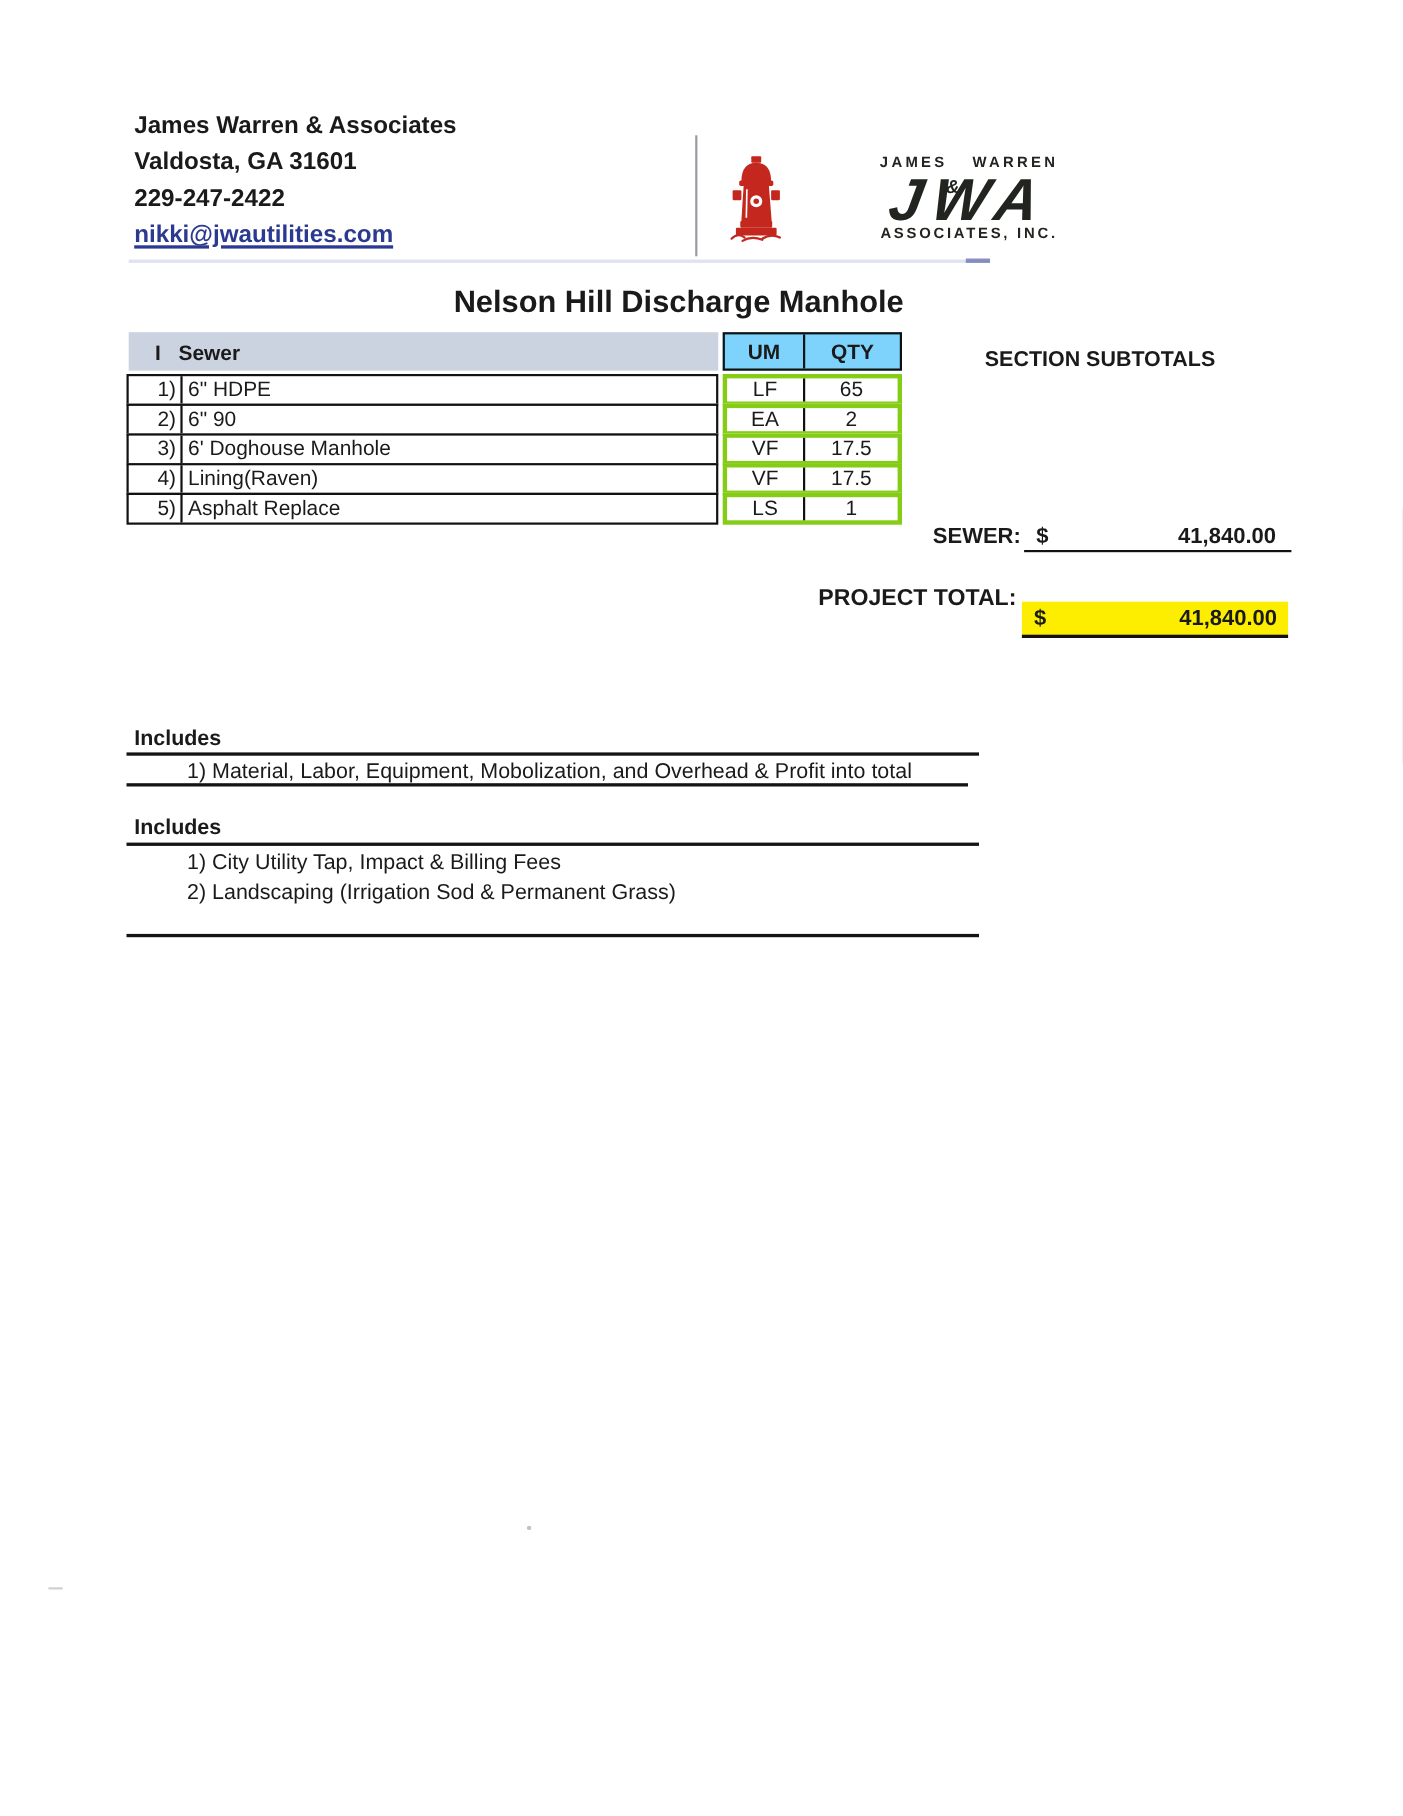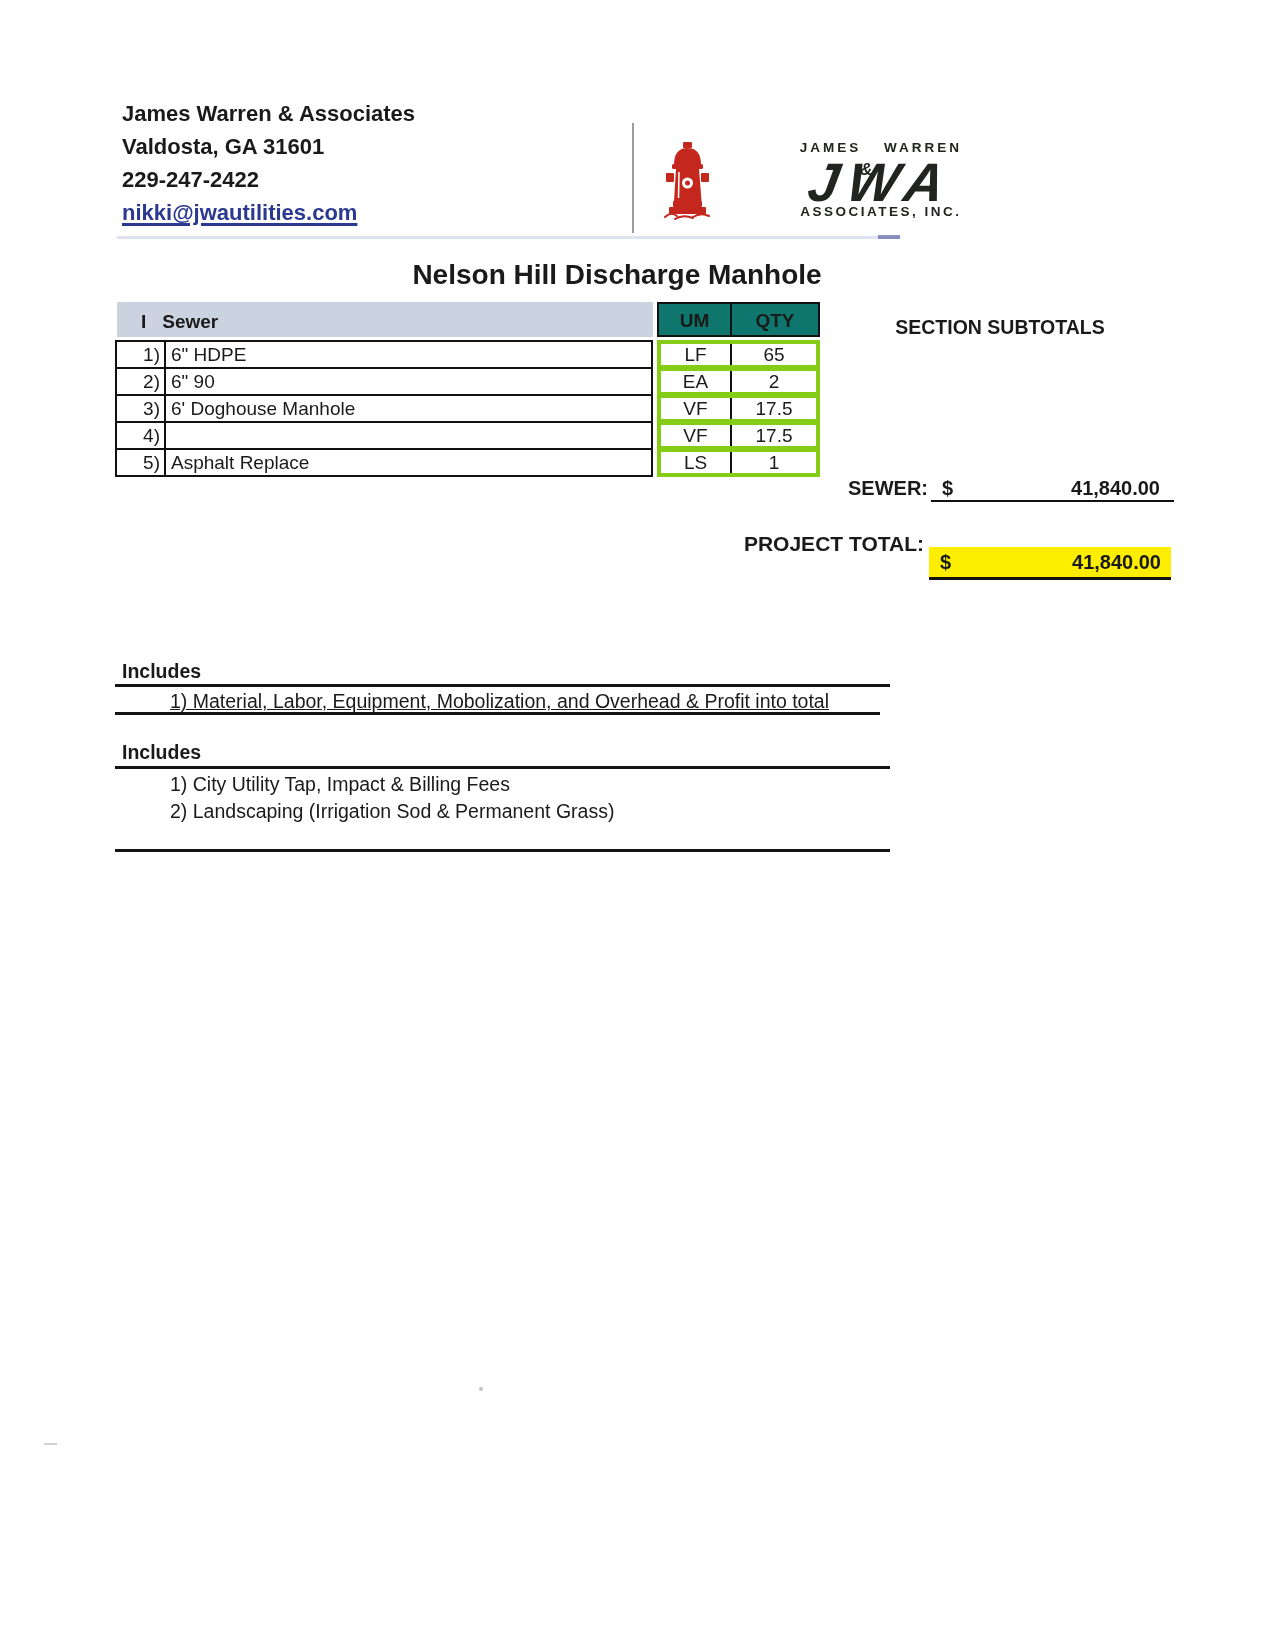--- a/index.html
+++ b/index.html
@@ -34,21 +34,21 @@
 
   
   .thead-band {
     position:absolute; left:117px; top:302px; width:536px; height:35px;
     background:var(--table-header-bg,#ccd3e0); display:flex; align-items:flex-end;
     padding:0 0 4px 24px; box-sizing:border-box; font-size:19px; font-weight:bold; gap:16px;
   }
   .umqty-head {
     position:absolute; left:657px; top:302px; width:163px; height:35px;
     border:2.5px solid #111; box-sizing:border-box; display:flex;
-    font-size:19px; font-weight:bold; background:#0f766e;
+    font-size:19px; font-weight:bold; background:#7dd3fc;
   }
   .umqty-head .hc { display:flex; align-items:flex-end; justify-content:center; padding-bottom:3px; }
   .umqty-head .hc.um { width:71px; border-right:2.5px solid #111; }
   .umqty-head .hc.qty { flex:1; }
 
   .tbody { position:absolute; left:115px; top:340px; }
   .trow { display:flex; height:29px; margin-top:-2px; font-size:19px; }
   .trow:first-child { margin-top:0; }
   .boxL { width:538px; border:2px solid #111; box-sizing:border-box; display:flex; background:#fff; }
   .cell-num { width:49px; border-right:2px solid #111; text-align:right; padding-right:4px;
@@ -180,20 +180,21 @@
         </div>
       <div class="rspacer"></div>
       <div class="boxR">
           <div class="cell-um">VF</div>
           <div class="cell-qty">17.5</div>
         </div>
     </div>
     <div class="trow">
       <div class="boxL">
           <div class="cell-num">4)</div>
+          <div class="cell-desc">Lining(Raven)</div>
         </div>
       <div class="rspacer"></div>
       <div class="boxR">
           <div class="cell-um">VF</div>
           <div class="cell-qty">17.5</div>
         </div>
     </div>
     <div class="trow">
       <div class="boxL">
           <div class="cell-num">5)</div>
@@ -216,21 +217,21 @@
   </div>
 
   <div class="pt-label">PROJECT TOTAL:</div>
   <div class="pt-box">
     <span class="cur">$</span>
     <span class="amt">41,840.00</span>
   </div>
 
   <div class="sec-head" style="top:660px;">Includes</div>
   <div class="rule" style="top:684px; width:775px;"></div>
-  <div class="list-item" style="top:690px;text-decoration:underline;">1) Material, Labor, Equipment, Mobolization, and Overhead &amp; Profit into total</div>
+  <div class="list-item" style="top:690px;">1) Material, Labor, Equipment, Mobolization, and Overhead &amp; Profit into total</div>
   <div class="rule" style="top:712px; width:765px;"></div>
 
   <div class="sec-head" style="top:741px;">Includes</div>
   <div class="rule" style="top:766px; width:775px;"></div>
   <div class="list-item" style="top:773px;">1) City Utility Tap, Impact &amp; Billing Fees</div>
   <div class="list-item" style="top:800px;">2) Landscaping (Irrigation Sod &amp; Permanent Grass)</div>
   <div class="rule" style="top:849px; width:775px;"></div>
 
 </div>
 

